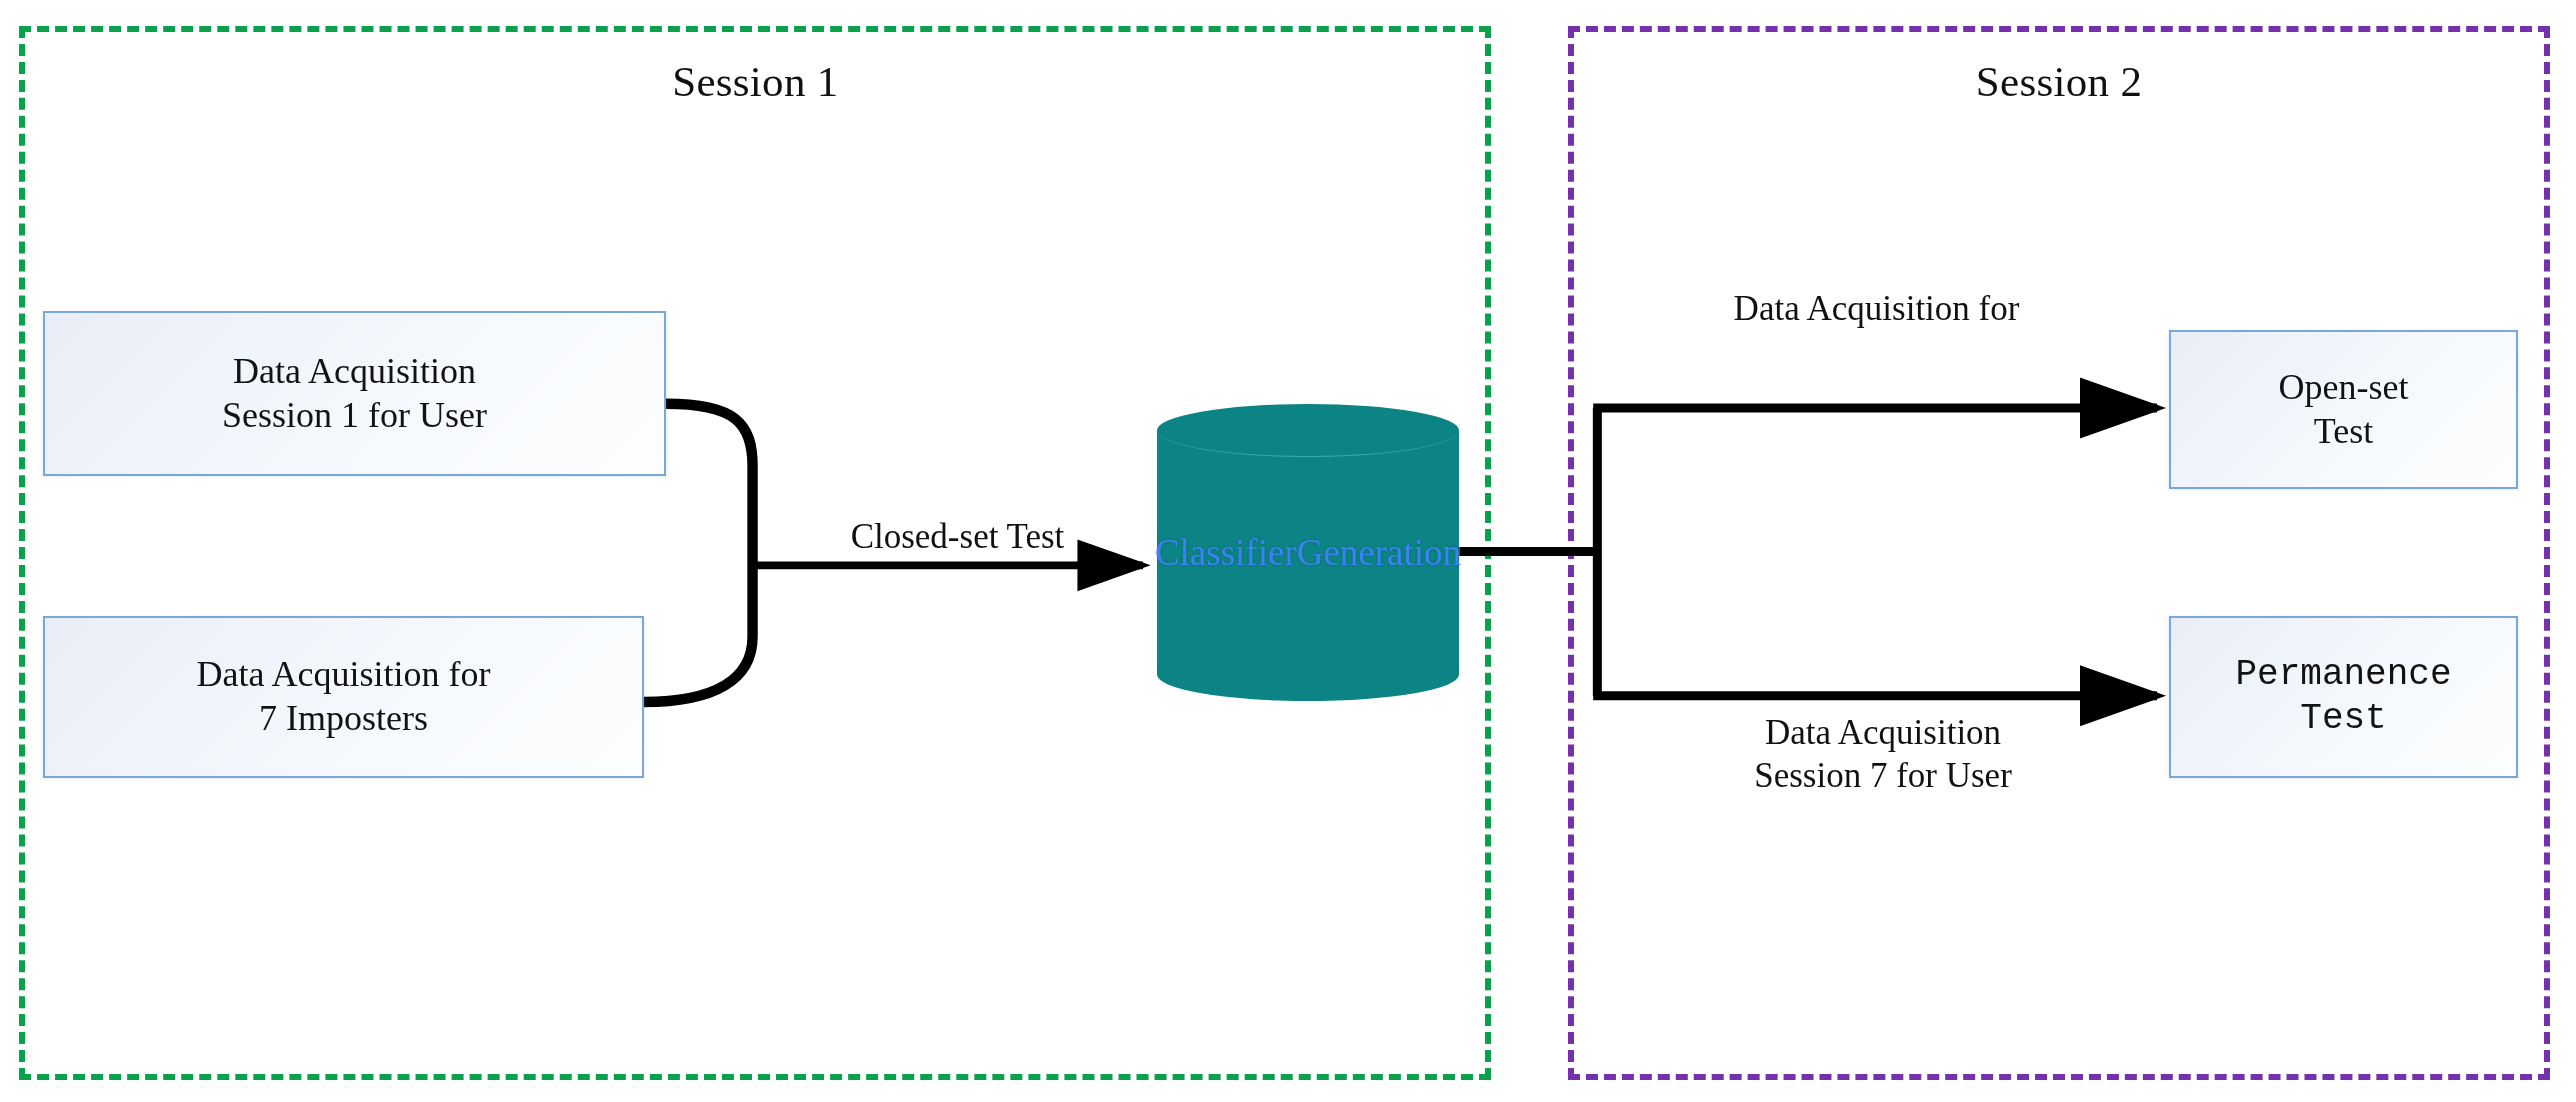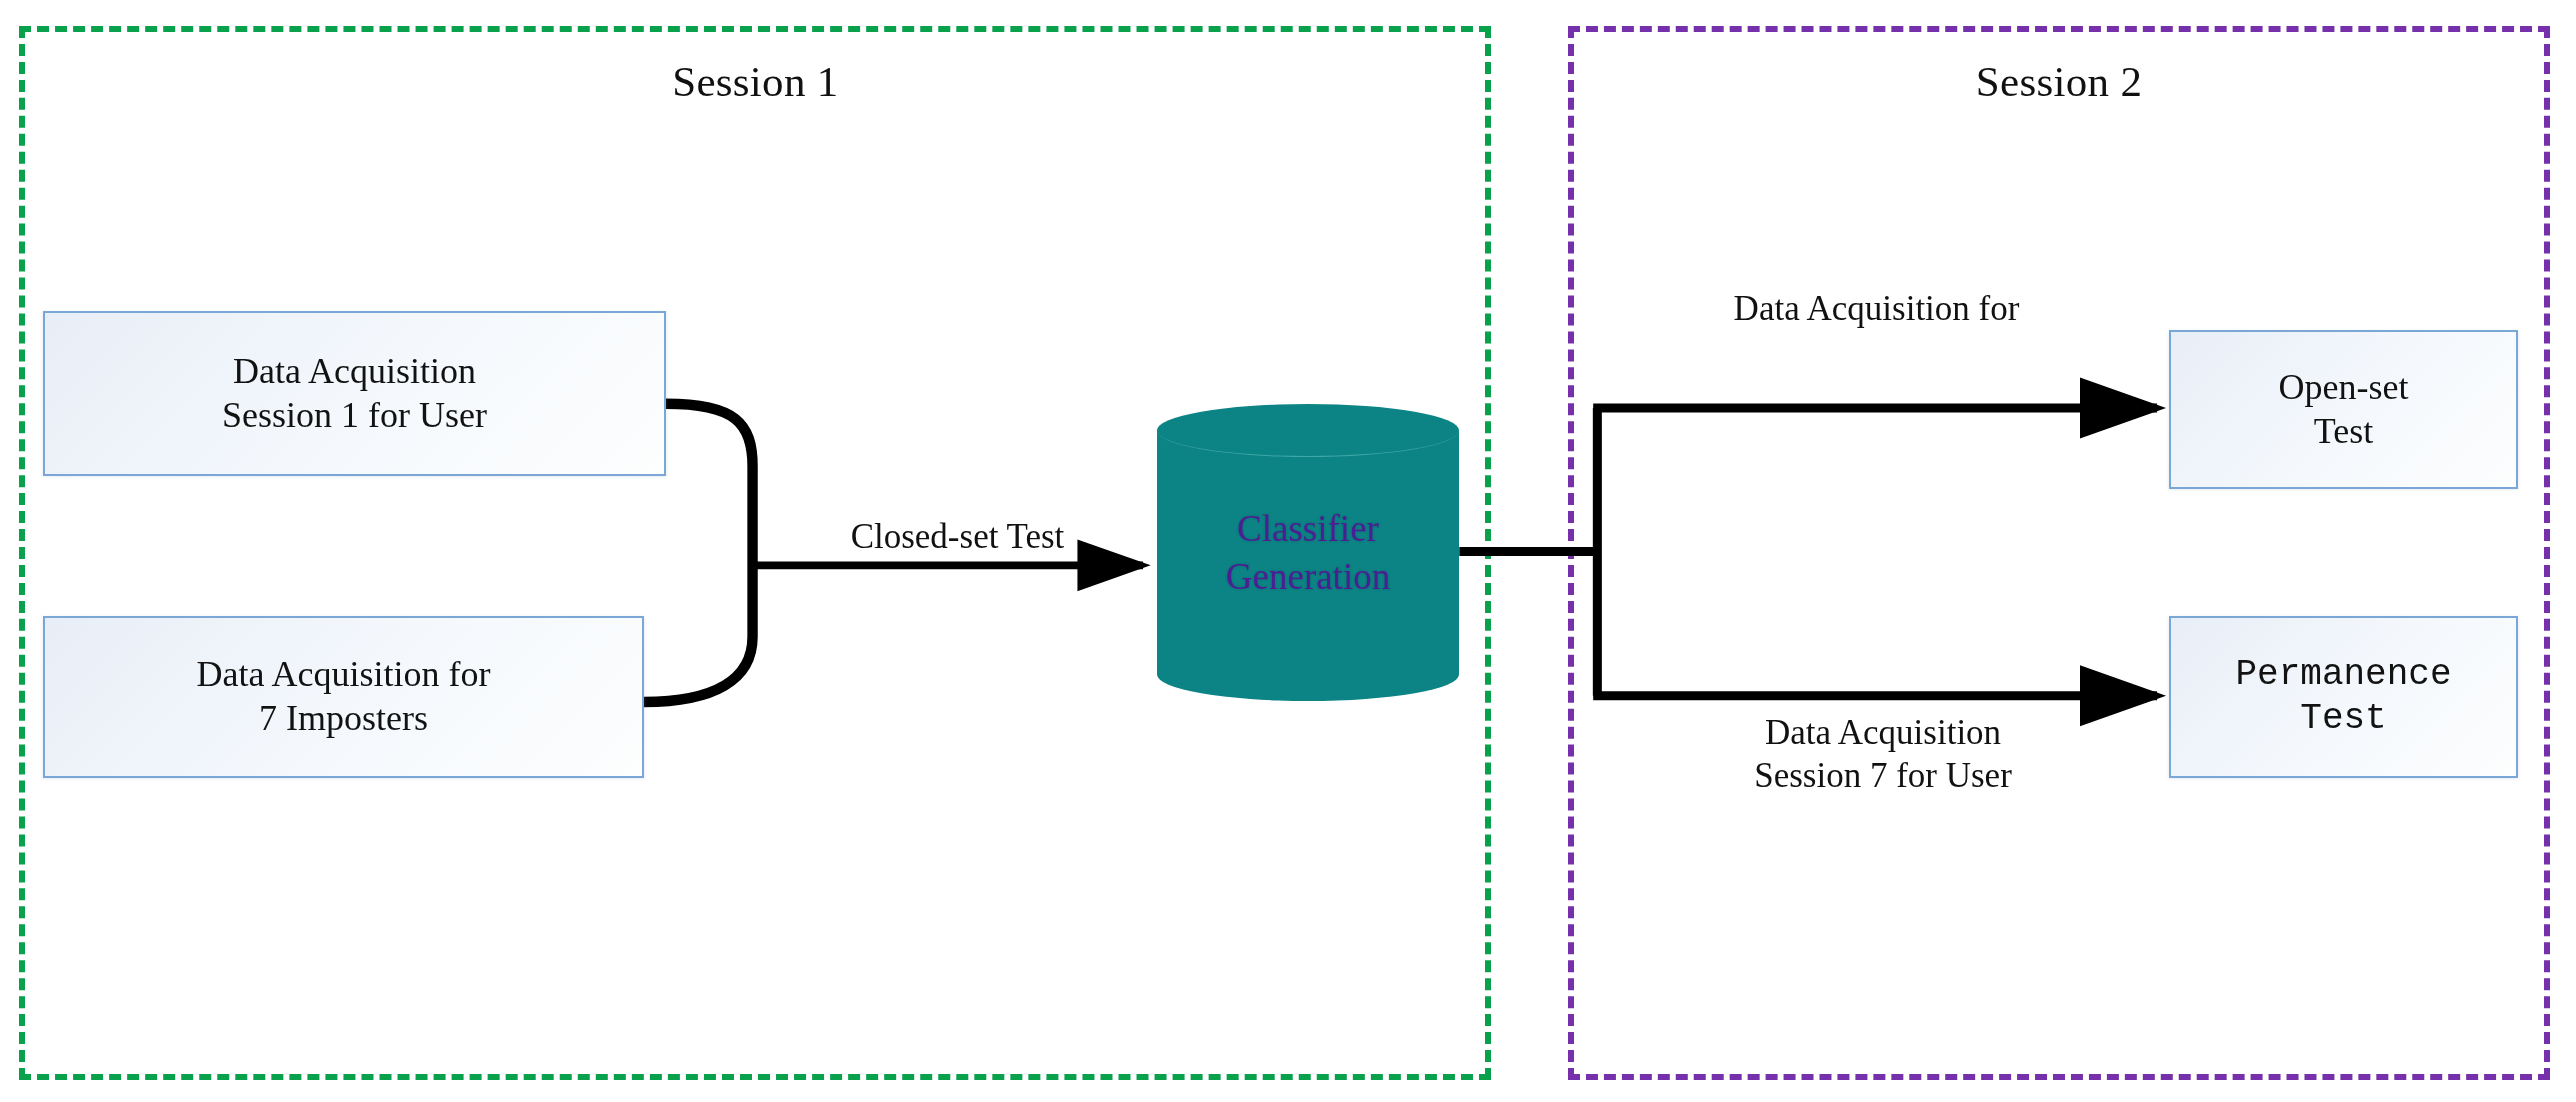--- a/index.html
+++ b/index.html
@@ -102,24 +102,24 @@
     width: 100%;
     height: 53px;
     border-radius: 50%;
     background: #0c8384;
   }
   #cylinder .cyl-label {
     position: absolute;
     left: 0; top: 0;
     width: 100%; height: 100%;
     display: flex;
-    flex-direction: column;
+    flex-direction: row;
     align-items: center;
     justify-content: center;
-    color: #4c1d95;
+    color: #3b82f6;
     font-size: 37px;
     line-height: 1.28;
     text-align: center;
     z-index: 3;
     text-shadow: 0 0 2.8px rgba(0,0,0,0.18);
   }
   #cylinder .cyl-label span { display: block; white-space: nowrap; }
 
   
   #connectors {

